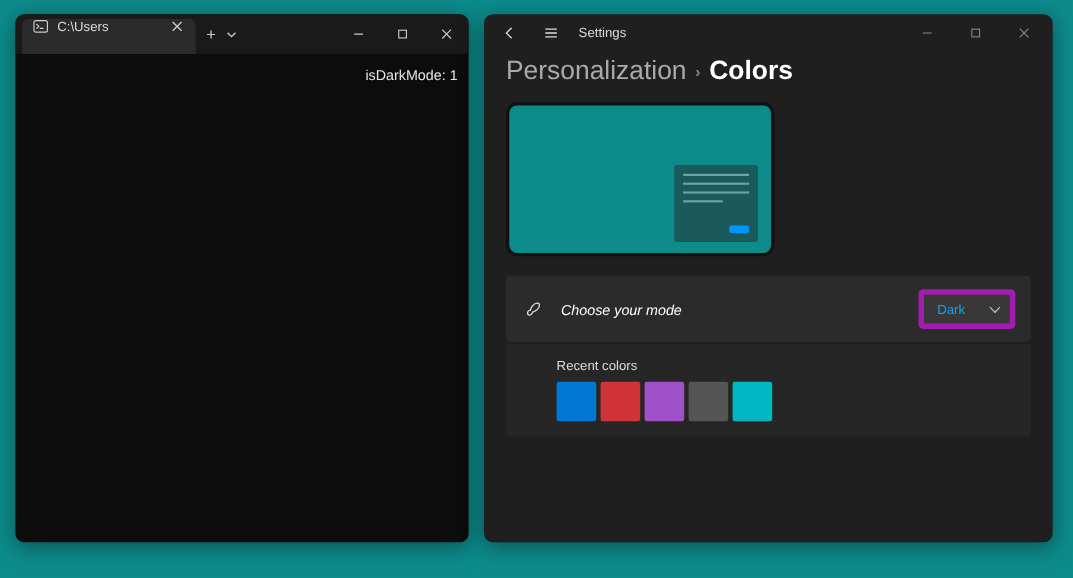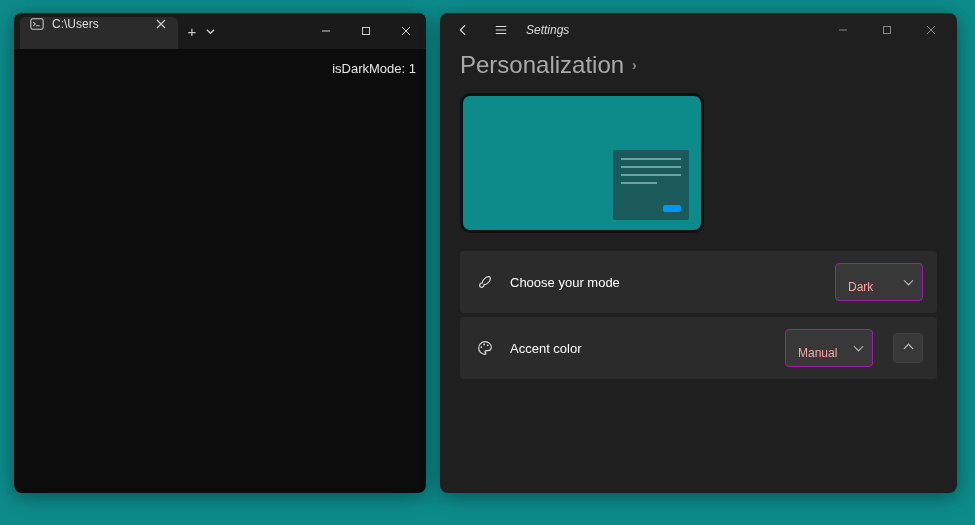--- a/index.html
+++ b/index.html
@@ -29,21 +29,21 @@
 .term-line { white-space: pre; }
 
 
 .settings {
   position: absolute; left: 440px; top: 13px; width: 517px; height: 480px;
   background: #1f1f1f; border-radius: 8px; overflow: hidden;
   box-shadow: 0 4px 20px rgba(0,0,0,0.4); color: #fff;
 }
 .set-titlebar { height: 34px; display:flex; align-items:center; padding: 0 6px; gap: 4px; }
 .set-iconbtn { width: 34px; height: 30px; display:flex; align-items:center; justify-content:center; color:#ddd; }
-.set-title { font-size: 12px; color:#ddd; margin-left: 4px; font-style: italic; }
+.set-title { font-size: 12px; color:#ddd; margin-left: 4px; }
 .set-spacer { flex: 1; }
 .set-winbtn { width: 40px; height: 30px; display:flex; align-items:center; justify-content:center; color:#888; }
 
 .set-content { padding: 4px 20px 14px 20px; height: calc(100% - 34px); overflow-y: auto; }
 .breadcrumb { display:flex; align-items:center; gap: 8px; font-size: 24px; font-weight:600; margin-bottom: 14px; }
 .breadcrumb .parent { color: #aaa; font-weight:500; }
 .breadcrumb .sep { color:#888; font-size: 14px; }
 
 .preview-frame {
   width: 244px; height: 140px; border: 3px solid #111; border-radius: 10px;
@@ -55,26 +55,26 @@
 }
 .preview-card .line { height: 2px; background: #6aa3a3; margin-bottom: 6px; }
 .preview-card .line.short { width: 60%; }
 .preview-card .btn { position:absolute; right:8px; bottom:8px; width:18px; height:7px; background:#0096ff; border-radius:2px; }
 
 .setting-row {
   background: #2b2b2b; border-radius: 4px; padding: 12px 14px; margin-bottom: 4px;
   display:flex; align-items:center; gap: 14px;
 }
 .setting-icon { width: 22px; display:flex; align-items:center; justify-content:center; color:#ddd; }
-.setting-text { flex: 1; }
+.setting-text { flex: 1; font-style: italic; }
 .setting-title { font-size: 13px; color:#fff; }
 .setting-desc { font-size: 11px; color:#9a9a9a; margin-top: 2px; }
 .dropdown {
-  background: #383838; border: 1px solid #a21caf; border-radius: 4px;
-  padding: 16px 28px 6px 12px; font-size: 12px; color:#fca5a5; position:relative;
+  background: #383838; border: 5px solid #a21caf; border-radius: 4px;
+  padding: 6px 28px 6px 12px; font-size: 12px; color:#0ea5e9; position:relative;
   min-width: 88px;
 }
 .dropdown::after { content:''; position:absolute; right:10px; top:50%; width:6px; height:6px; border-right:1.5px solid #ccc; border-bottom:1.5px solid #ccc; transform: translateY(-70%) rotate(45deg); }
 
 .toggle-label { font-size: 12px; color:#eee; margin-right: 6px; }
 .toggle {
   width: 38px; height: 18px; background: #0078d4; border-radius: 10px; position:relative;
 }
 .toggle .thumb { position:absolute; right:2px; top:2px; width:14px; height:14px; background:#000; border-radius:50%; }
 
@@ -166,20 +166,21 @@
       <svg width="10" height="10" viewBox="0 0 10 10">
           <path d="M1 1l8 8M9 1l-8 8" stroke="#888" stroke-width="1"></path>
         </svg>
     </div>
   </div>
 
   <div class="set-content">
     <div class="breadcrumb">
       <span class="parent">Personalization</span>
       <span class="sep">›</span>
+      <span>Colors</span>
     </div>
 
     <div class="preview-frame">
       <div class="preview-card">
         <div class="line"></div>
           <div class="line"></div>
           <div class="line"></div>
           <div class="line short"></div>
         <div class="btn"></div>
       </div>
@@ -191,32 +192,25 @@
             <path d="M4 14c0-2 2-3 3-3 0-2 3-7 7-7 1 0 2 1 2 2 0 4-5 7-7 7 0 1-1 3-3 3-1 0-2-1-2-2z" fill="none" stroke="#ddd" stroke-width="1.3"></path>
           </svg>
       </div>
       <div class="setting-text">
         <div class="setting-title">Choose your mode</div>
       </div>
       <div class="dropdown">Dark</div>
     </div>
 
 
-    <div class="setting-row">
-      <div class="setting-icon">
-        <svg width="18" height="18" viewBox="0 0 20 20">
-            <path d="M10 3a7 7 0 100 14c1 0 1-1 1-1 0-1-1-1-1-2s1-1 2-1h1c2 0 4-1 4-4 0-3-3-6-7-6z" fill="none" stroke="#ddd" stroke-width="1.3"></path>
-            <circle cx="6" cy="9" r="1" fill="#ddd"></circle>
-            <circle cx="9" cy="6" r="1" fill="#ddd"></circle>
-            <circle cx="13" cy="7" r="1" fill="#ddd"></circle>
-          </svg>
-      </div>
-      <div class="setting-text">
-        <div class="setting-title">Accent color</div>
-      </div>
-      <div class="dropdown">Manual</div>
-      <div class="expand-btn">
-          <div class="chev"></div>
+
+    <div class="subsection">
+      <div class="sub-label">Recent colors</div>
+      <div class="swatches" id="swatches">
+          <div class="swatch" style="background: rgb(0, 120, 212);"></div>
+          <div class="swatch" style="background: rgb(209, 52, 56);"></div>
+          <div class="swatch" style="background: rgb(160, 80, 200);"></div>
+          <div class="swatch" style="background: rgb(85, 85, 85);"></div>
+          <div class="swatch" style="background: rgb(0, 183, 195);"></div>
         </div>
     </div>
-
   </div>
 </div>
 
 </body></html>

